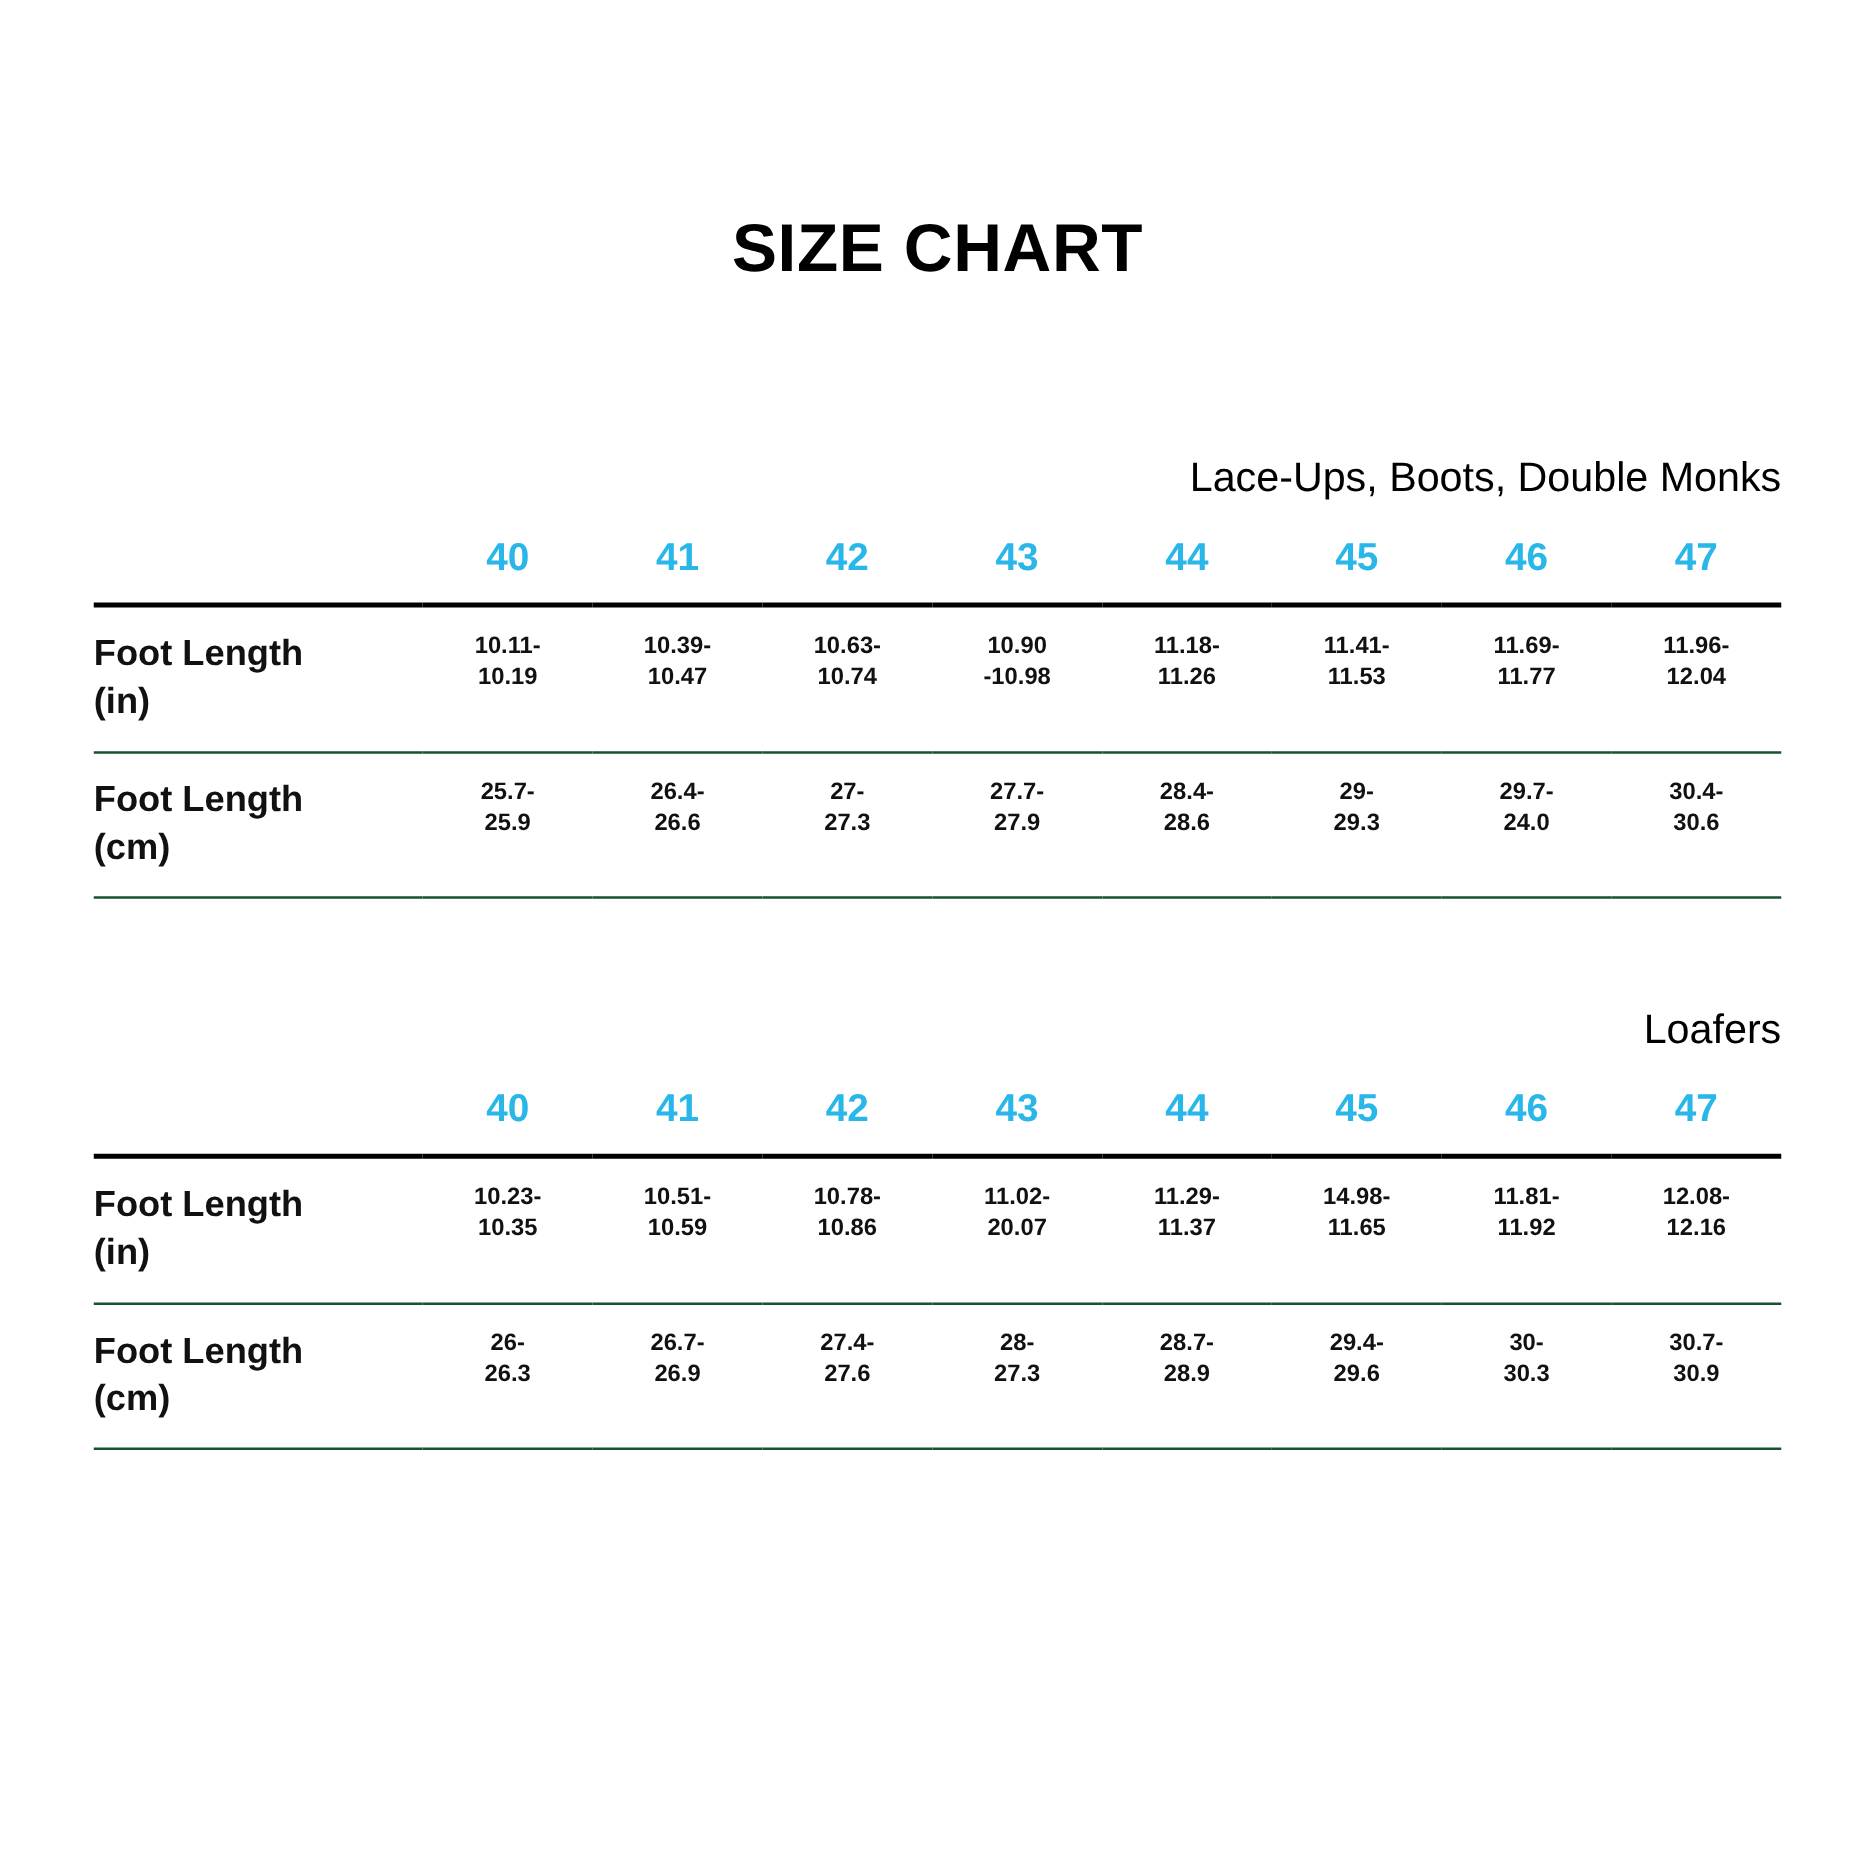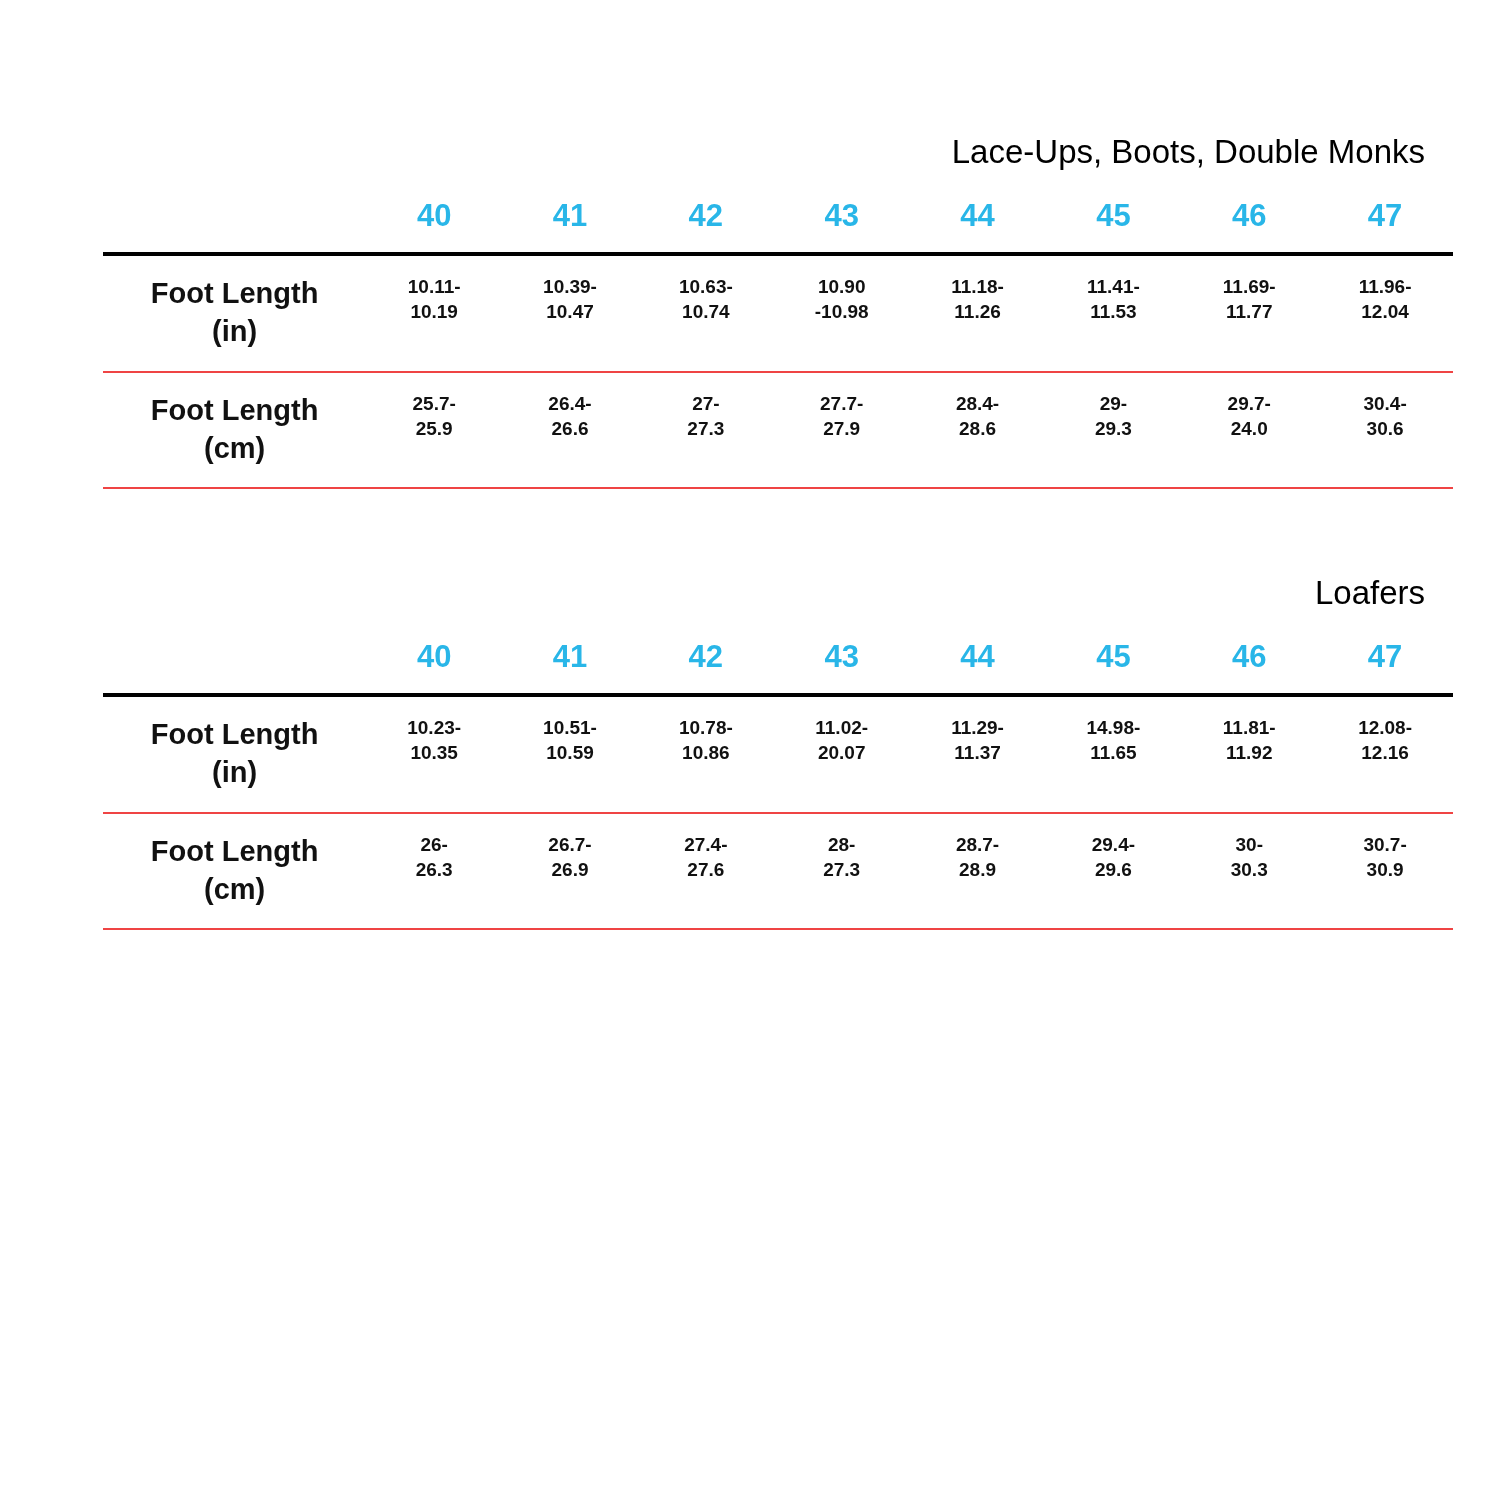--- a/index.html
+++ b/index.html
@@ -39,45 +39,43 @@
     color: #000000;
   }
   .section-1 .section-title { margin-top: 133px; }
   .section-2 .section-title { margin-top: 85px; }
 
   table.size-table {
     width: 100%;
     border-collapse: collapse;
     table-layout: fixed;
     margin-top: 26px;
-    margin-left: 28px;
   }
   table.size-table col.label-col { width: 19.5%; }
 
   .size-head th {
     font-size: 31px;
     font-weight: bold;
     color: #29b6e8;
     padding-bottom: 18px;
     text-align: center;
     vertical-align: bottom;
   }
   .size-head th.label-head {
     color: transparent;
   }
   .head-rule td {
     border-bottom: 4px solid #000000;
     padding: 0;
     height: 0;
   }
   tbody tr.data-row td {
-    border-bottom: 2px solid #ef4444;
+    border-bottom: 2px solid #14532d;
     padding: 18px 0 20px 0;
     vertical-align: top;
-    text-align: center;
   }
   td.row-label {
     font-size: 29px;
     font-weight: bold;
     color: #111111;
     text-align: left;
     padding-left: 6px;
     line-height: 1.32;
   }
   td.cell {
@@ -90,20 +88,21 @@
   }
   .unit {
     display: block;
   }
 </style>
 </head>
 <body>
 
 <div class="page">
 
+  <div class="main-title">SIZE CHART</div>
 
   <div class="section section-1">
     <div class="section-title">Lace-Ups, Boots, Double Monks</div>
     <table class="size-table">
       <colgroup>
         <col class="label-col">
         <col>
           <col>
           <col>
           <col>

